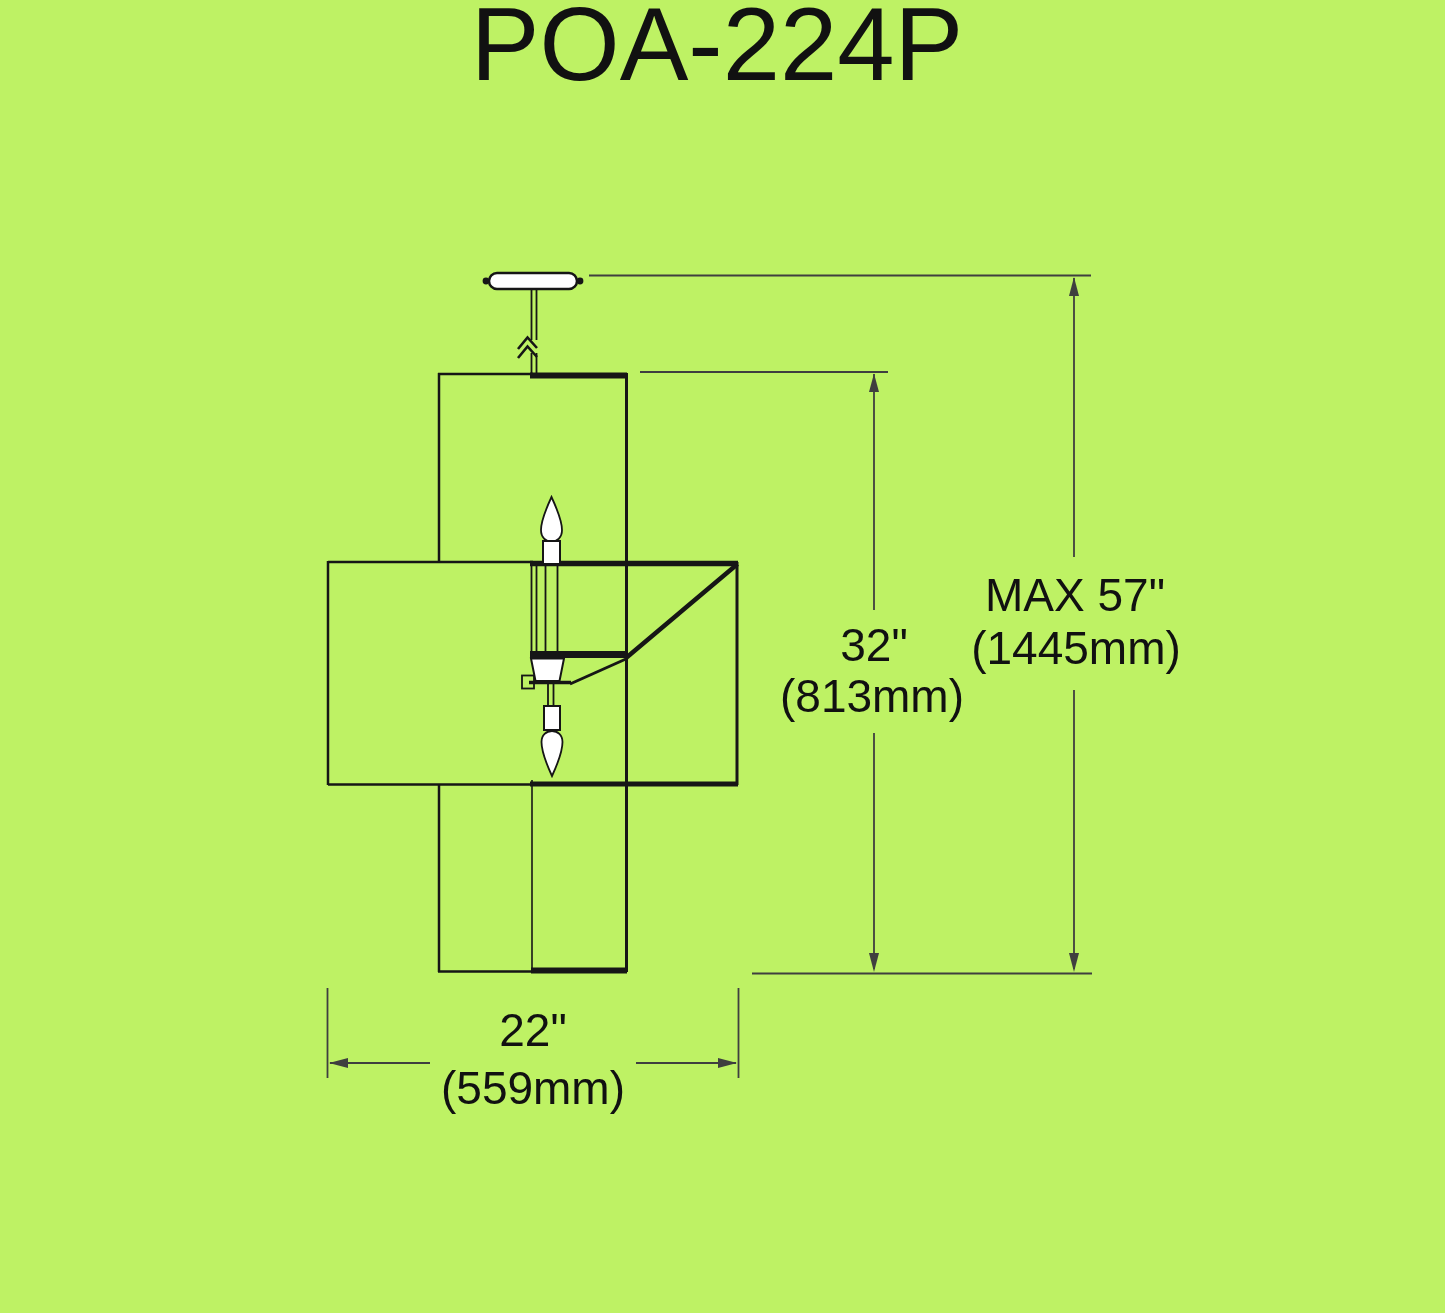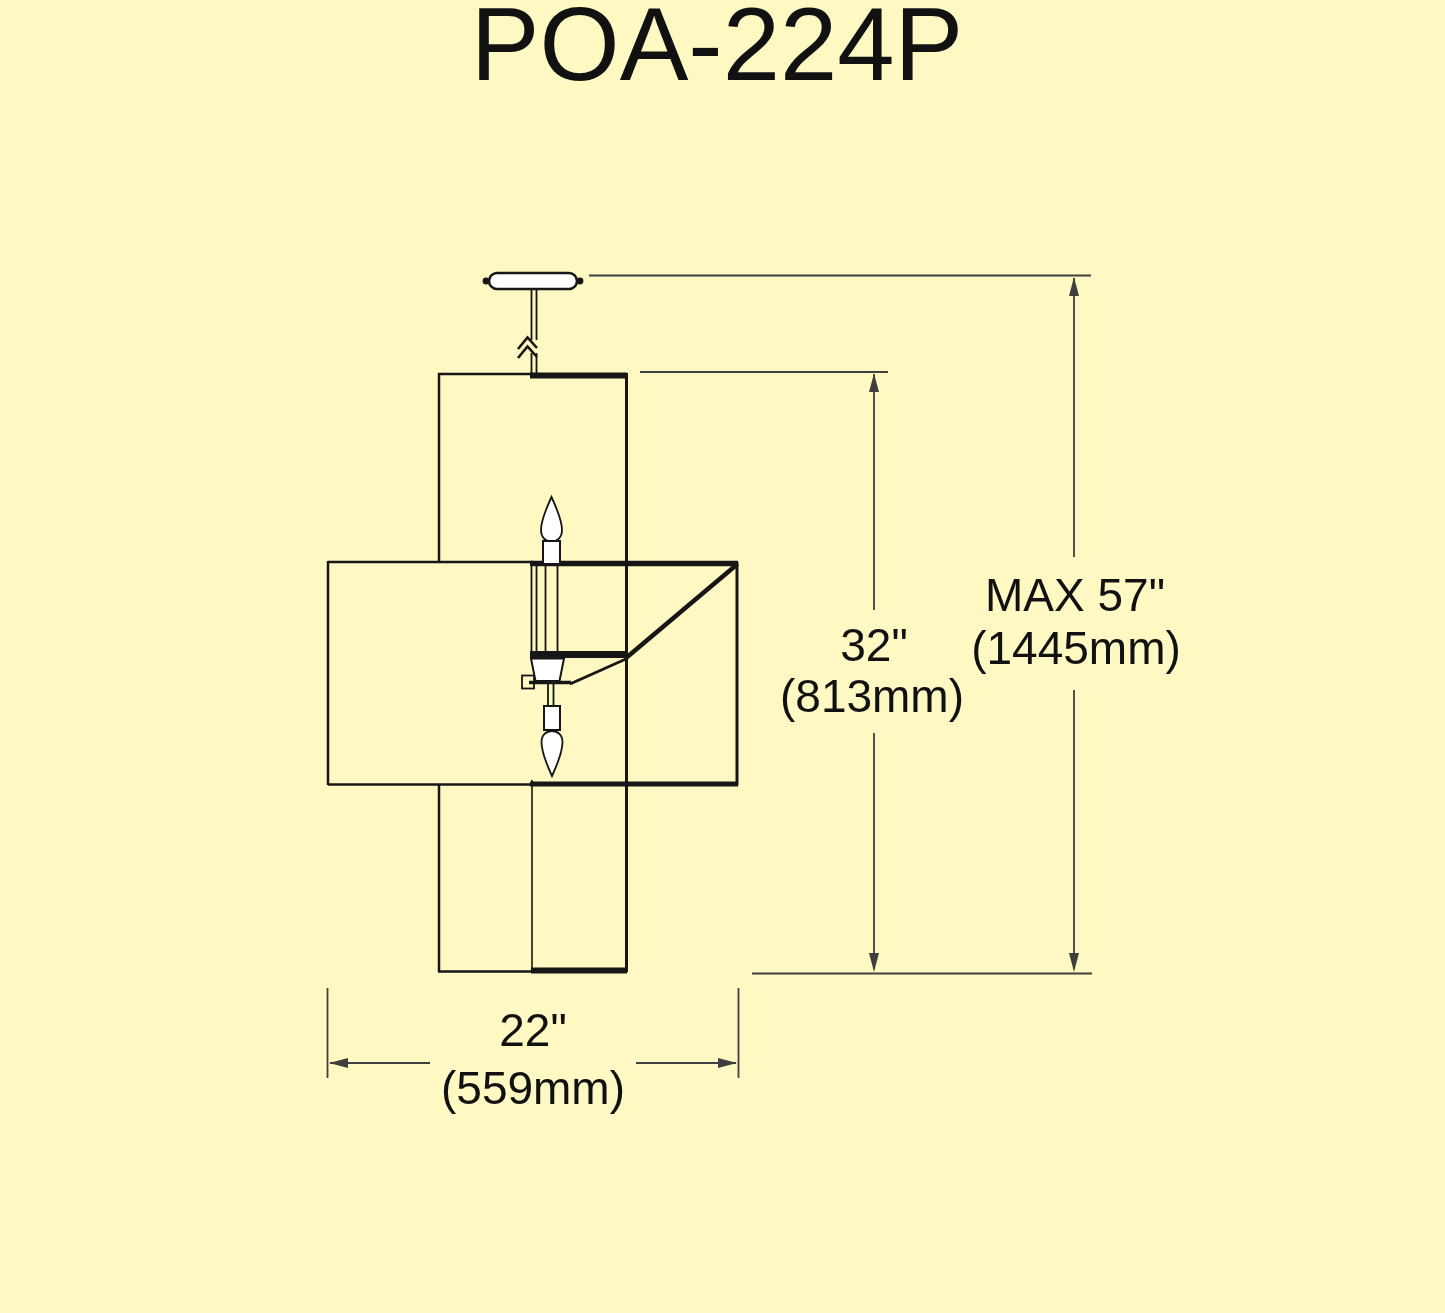--- a/index.html
+++ b/index.html
@@ -1,16 +1,16 @@
 <!DOCTYPE html>
 <html><head>
 <meta charset="utf-8">
 <style>
   html,body{margin:0;padding:0;background:#ffffff;}
-  .page{position:relative;width:1445px;height:1313px;background:#fef9c3;overflow:hidden;}
+  .page{position:relative;width:1445px;height:1313px;background:#bef264;overflow:hidden;}
   svg{display:block;}
   .txt{font-family:"Liberation Sans", sans-serif;stroke:none;}
   .title-txt{font-size:103px;letter-spacing:0px;}
   .dim-txt{font-size:46px;}
   .obj{fill:none;stroke-linejoin:miter;stroke-linecap:butt;}
   .dim{fill:none;stroke-linecap:butt;}
   .whitefill{fill:#ffffff;}
   .arrow{stroke:none;}
 </style>
 </head>

